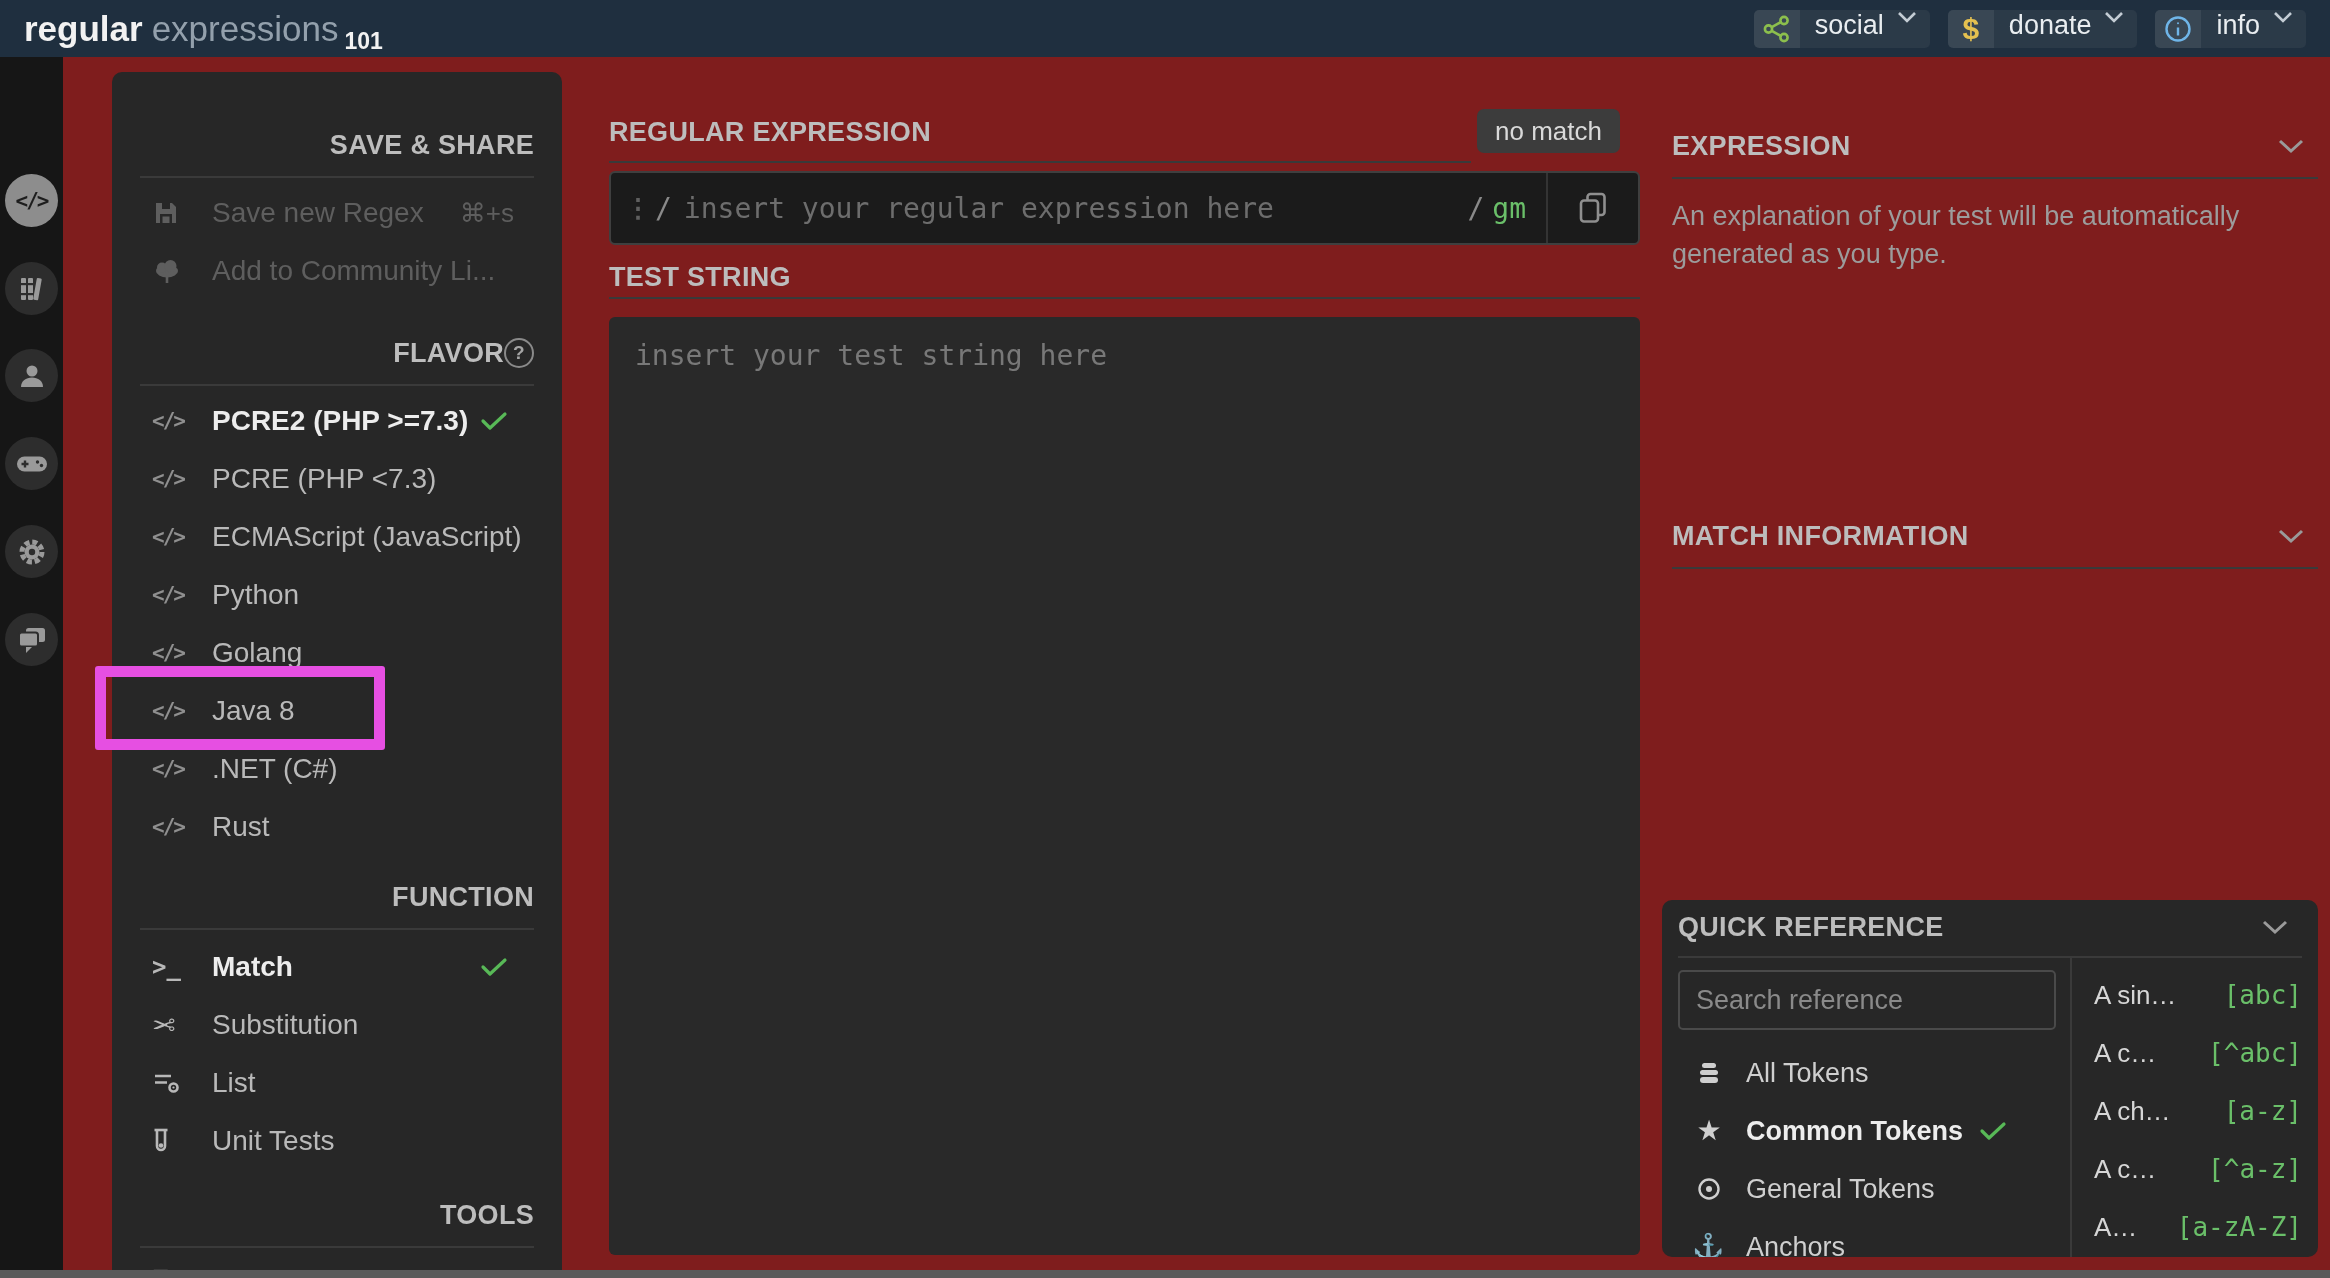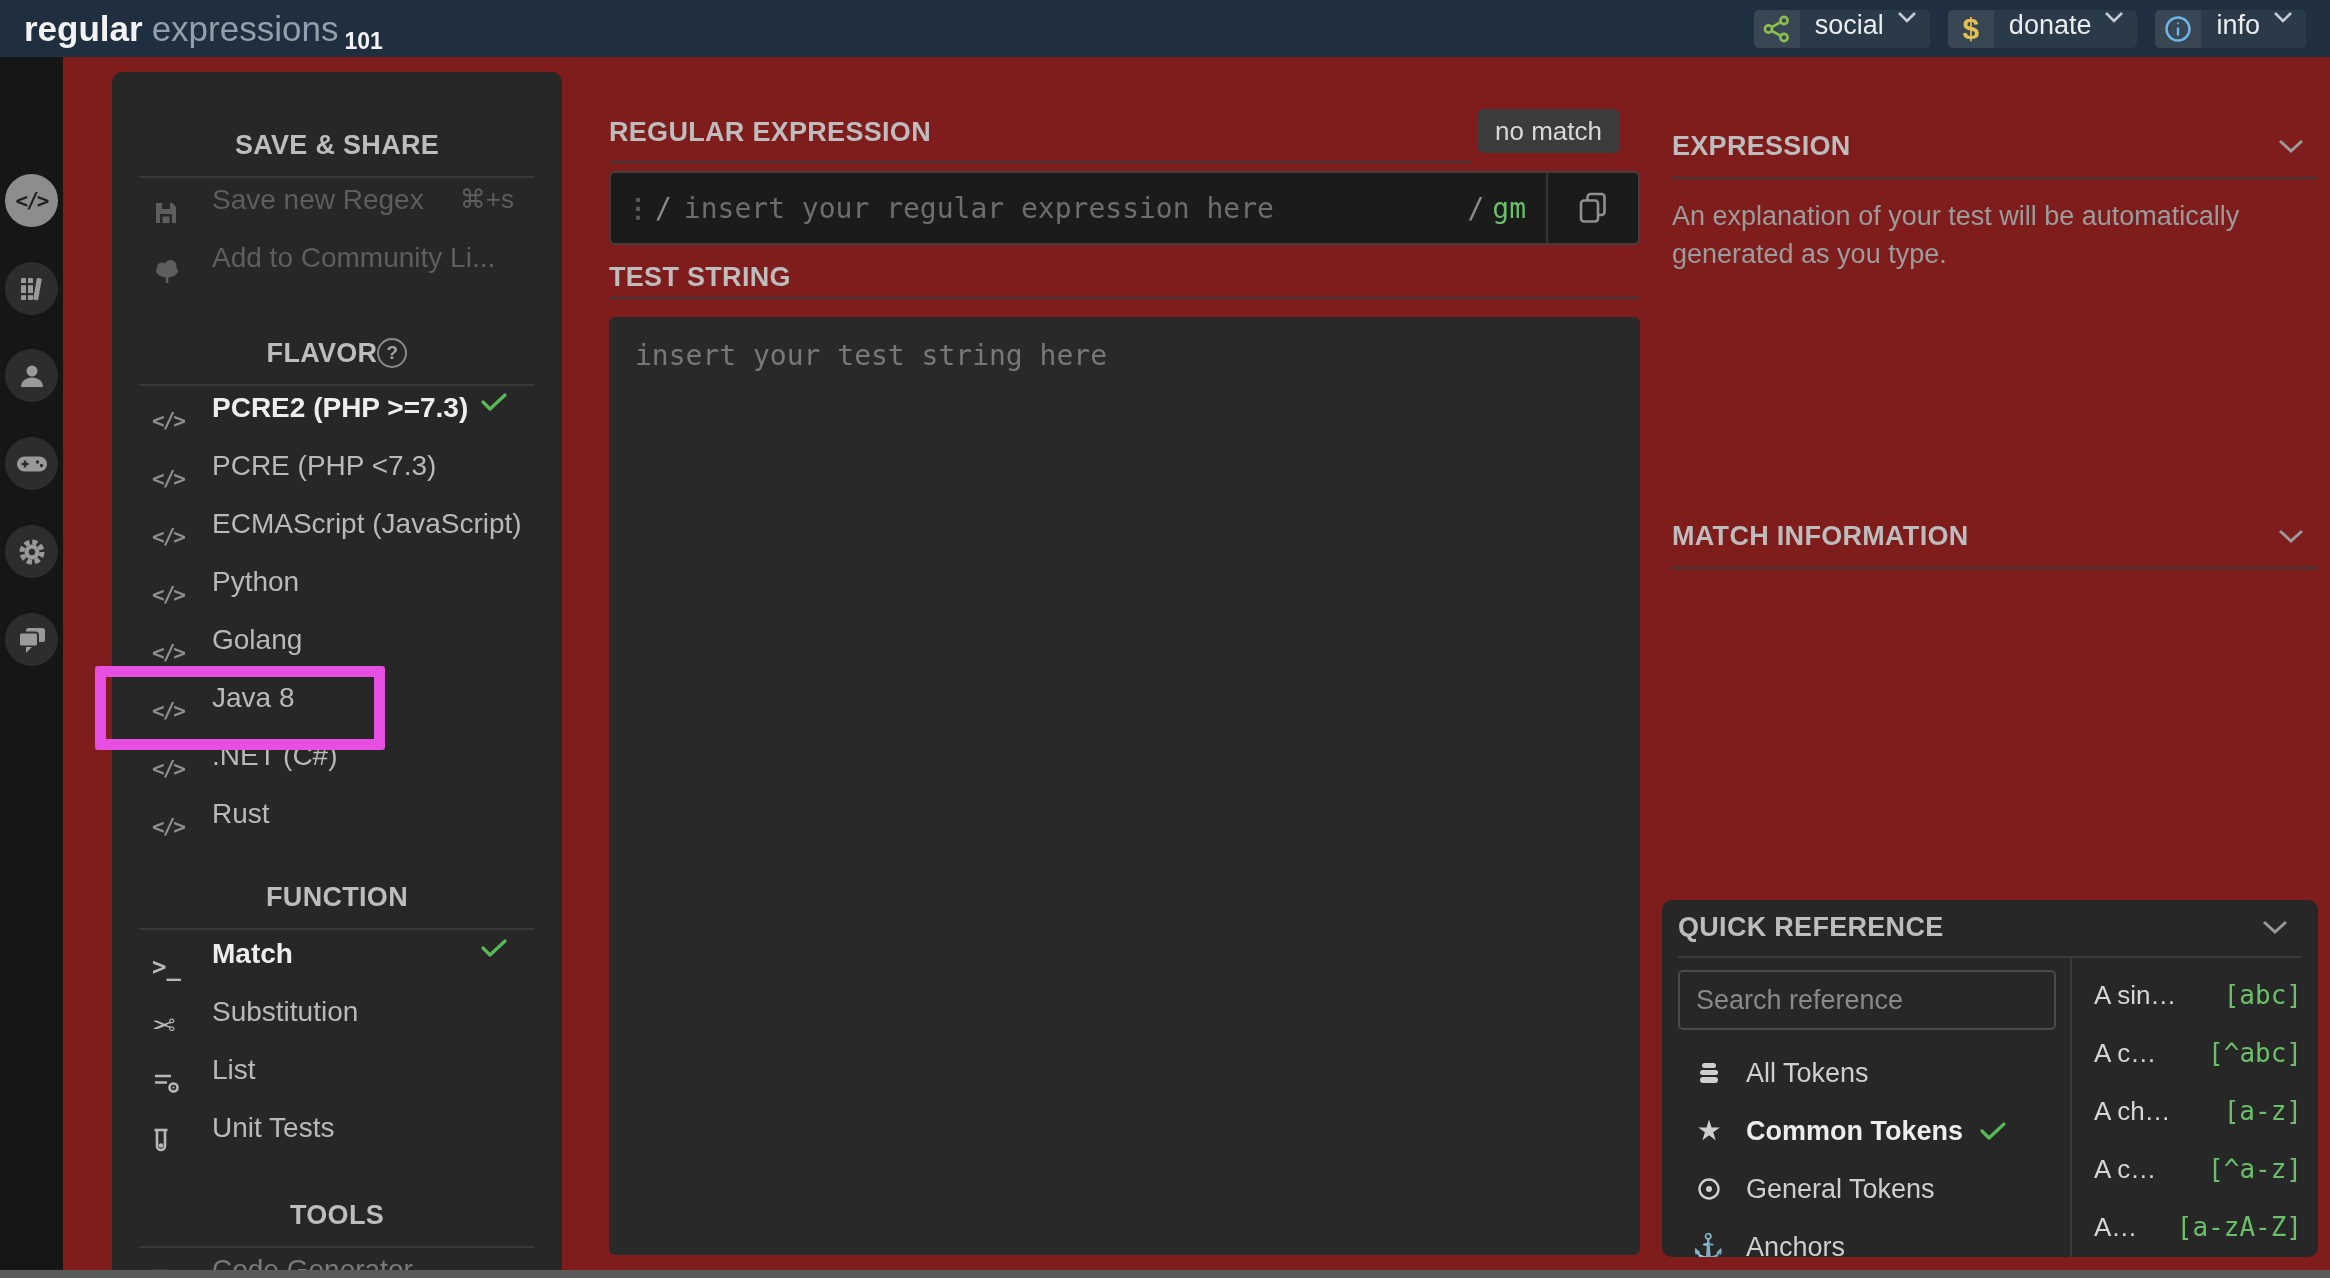--- a/index.html
+++ b/index.html
@@ -25,25 +25,25 @@
   .iconstrip{position:absolute;left:0;top:57px;width:63px;height:1221px;background:#161616;}
   .circle{position:absolute;left:5px;width:53px;height:53px;border-radius:50%;background:#2d2d2d;
           display:flex;align-items:center;justify-content:center;cursor:pointer;}
   .circle.active{background:#8d8d8d;}
   .code-glyph{font-family:"DejaVu Sans Mono",monospace;font-weight:700;font-size:21px;
               color:#1d1d1d;letter-spacing:-2px;}
 
   
   .leftpanel{position:absolute;left:112px;top:72px;width:450px;height:1206px;background:#272727;
              border-radius:10px 10px 0 0;padding:0 28px;box-sizing:border-box;overflow:hidden;}
-  .sec-title{display:flex;align-items:center;justify-content:center;height:34px;
+  .sec-title{display:flex;align-items:center;justify-content:flex-end;height:34px;
              font-size:27px;font-weight:700;color:#bdbdbd;letter-spacing:.3px;}
   .divider{border-bottom:2px solid #3a3a3a;margin-top:14px;}
   .rows{margin-top:6px;}
-  .item{display:flex;height:58px;padding-left:12px;font-size:28px;
+  .item{display:flex;align-items:center;height:58px;padding-left:12px;font-size:28px;
         color:#b9b9b9;cursor:pointer;}
   .item .ic{width:44px;flex:none;display:flex;align-items:center;justify-content:flex-start;}
   .item .lbl{margin-left:16px;white-space:nowrap;}
   .item.selected .lbl{font-weight:700;color:#ededed;}
   .item.disabled{color:#5e5e5e;cursor:default;}
   .chk{margin-left:auto;margin-right:26px;display:flex;flex:none;}
   .shortcut{margin-left:auto;margin-right:20px;color:#5e5e5e;font-size:26px;}
   .fl-ic{font-family:"DejaVu Sans Mono",monospace;font-size:21px;color:#8f8f8f;font-weight:700;
          letter-spacing:-2px;}
   .q-circle{width:30px;height:30px;border:2.5px solid #8a8a8a;border-radius:50%;color:#a5a5a5;

